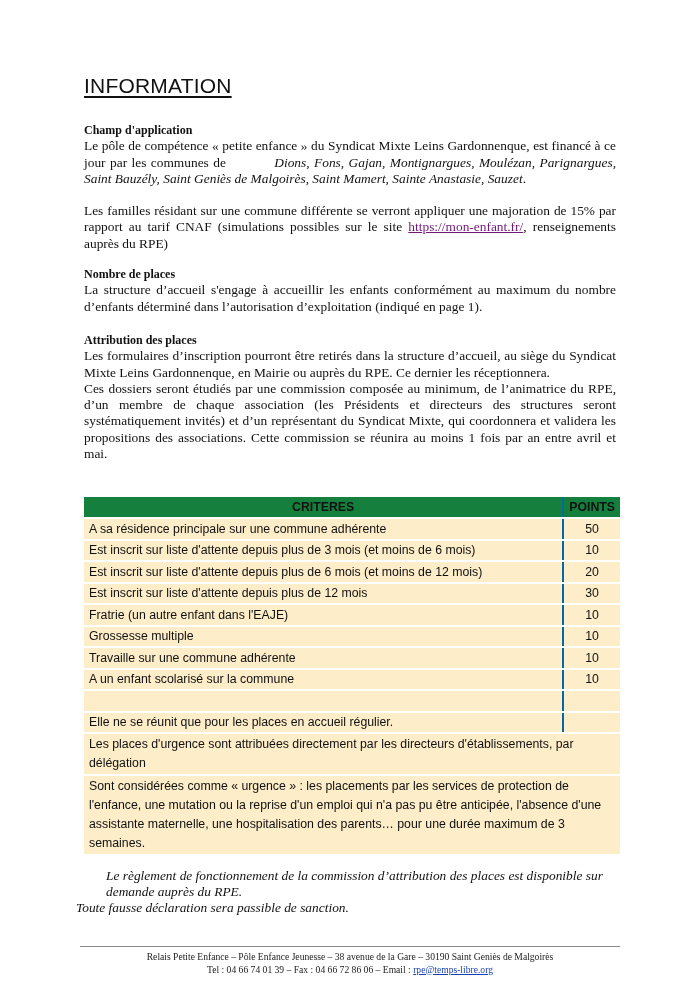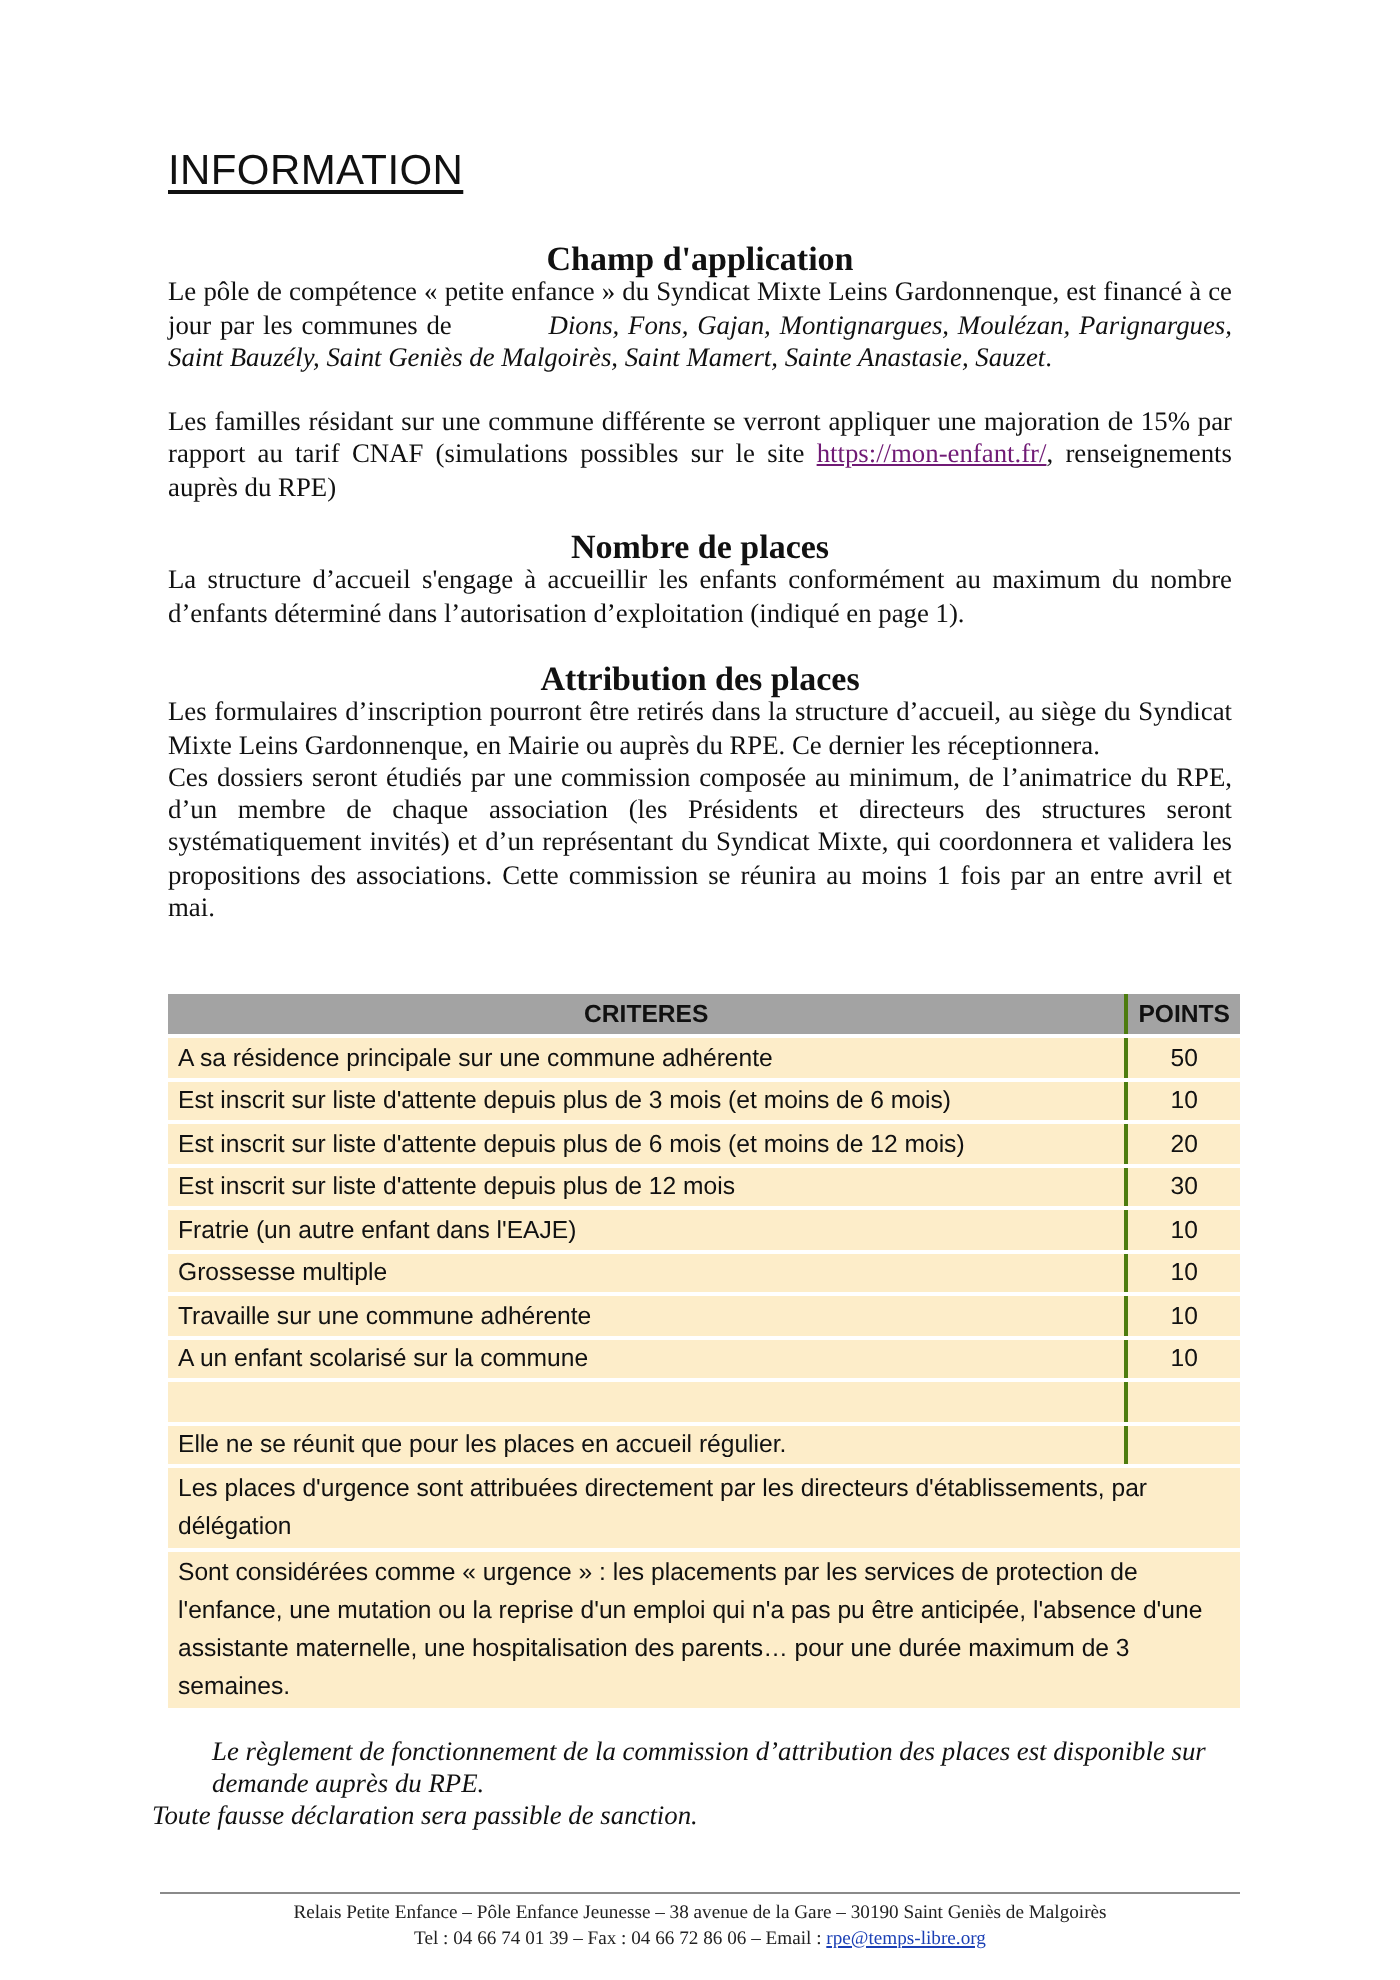--- a/index.html
+++ b/index.html
@@ -4,27 +4,27 @@
   <style>
     html, body { margin: 0; padding: 0; background: #ffffff; }
     body { width: 700px; height: 990px; position: relative; overflow: hidden; color: #111; }
     .page { position: absolute; left: 84px; top: 0; width: 532px; }
     .title {
       position: absolute; left: 0; width: 532px; top: 74px; text-align: left;
       font-family: "Liberation Sans", sans-serif; font-size: 21px; letter-spacing: 0.2px;
     }
     .title span { text-decoration: underline; text-underline-offset: 3px; text-decoration-thickness: 1.5px; }
     .block { position: absolute; left: 0; width: 532px; font-family: "Liberation Serif", serif; font-size: 13.4px; line-height: 16.3px; text-align: justify; }
-    .h { text-align: center; font-weight: bold; font-size: 17px; }
+    .h { text-align: left; font-weight: bold; font-size: 12px; }
     .i { font-style: italic; margin-left: 44px; }
     a.link { color: #701a75; text-decoration: underline; }
     table.crit { position: absolute; left: 0; top: 495px; width: 536px; border-collapse: separate; border-spacing: 0 2px; font-family: "Liberation Sans", sans-serif; font-size: 12.3px; }
     table.crit td { background: #fdedc9; padding: 0 5px; height: 19.5px; vertical-align: middle; }
-    table.crit tr.head td { background: #a3a3a3; font-weight: bold; height: 20px; }
-    table.crit td.pts { width: 42px; text-align: center; border-left: 2px solid #4d7c0f; }
+    table.crit tr.head td { background: #15803d; font-weight: bold; height: 20px; }
+    table.crit td.pts { width: 42px; text-align: center; border-left: 2px solid #0369a1; }
     table.crit tr.head td.crit-h { text-align: center; }
     table.crit td.wide { line-height: 19px; padding-top: 1px; padding-bottom: 1px; }
     .foot-note { position: absolute; right: 0; width: 540px; font-family: "Liberation Serif", serif; font-style: italic; font-size: 13.4px; line-height: 16px; }
     .rule { position: absolute; left: -4px; width: 540px; top: 946px; height: 0; border-top: 1px solid #8a8a8a; }
     .footer { position: absolute; left: 0; width: 532px; top: 951px; text-align: center; font-family: "Liberation Serif", serif; font-size: 9.6px; line-height: 12.5px; color: #222; }
     .footer a { color: #1a3fb5; text-decoration: underline; }
   </style>
 </head>
 <body>
 

